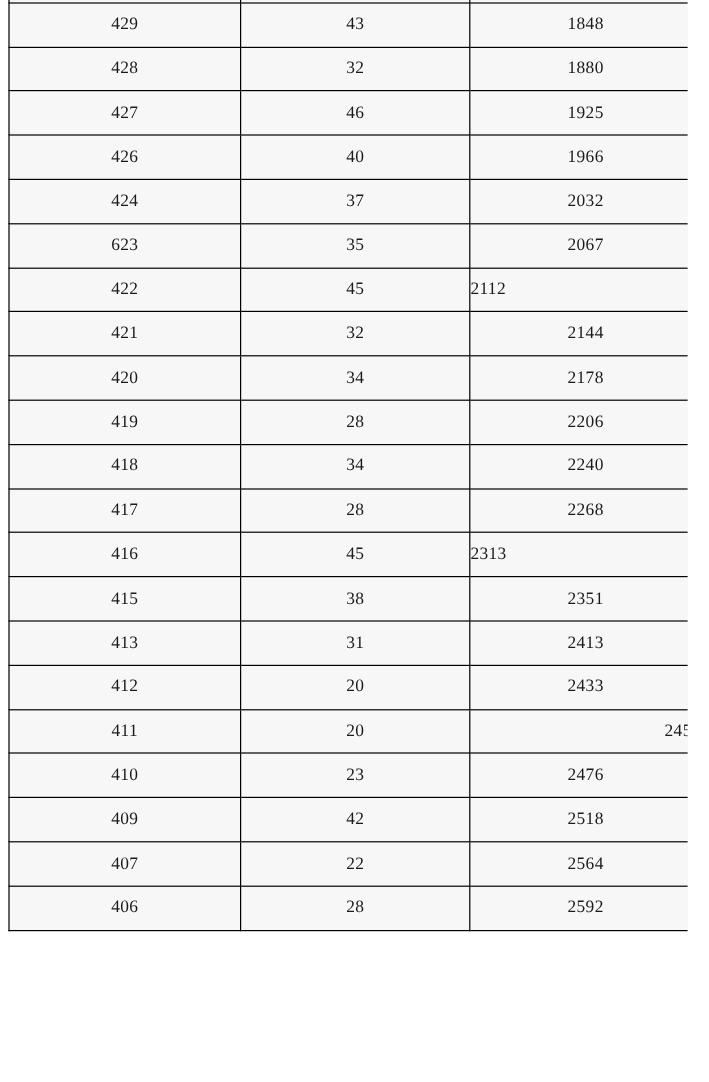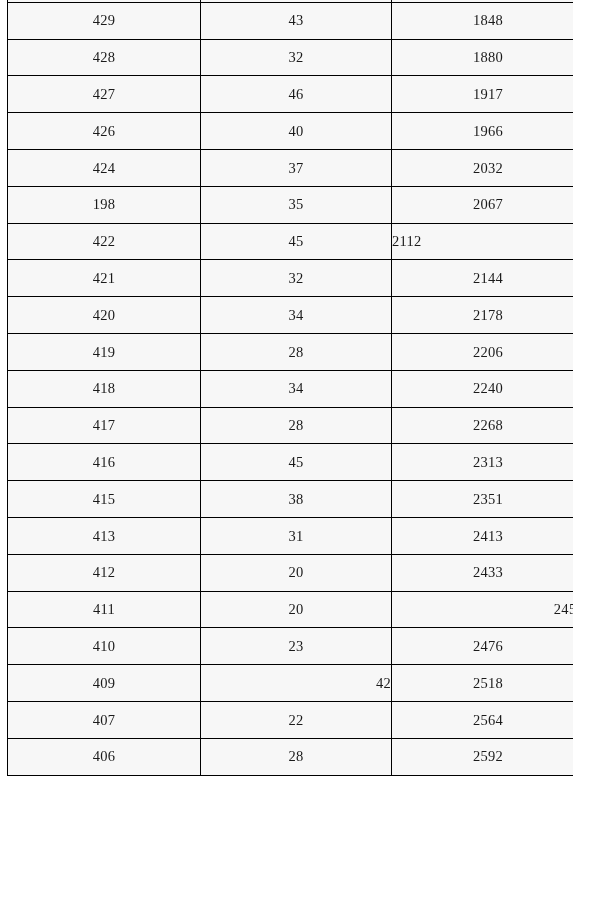--- a/index.html
+++ b/index.html
@@ -81,34 +81,34 @@
             <td style="text-align: center;">1848</td>
           </tr>
           <tr>
             <td style="text-align: center;">428</td>
             <td style="text-align: center;">32</td>
             <td style="text-align: center;">1880</td>
           </tr>
           <tr>
             <td style="text-align: center;">427</td>
             <td style="text-align: center;">46</td>
-            <td style="text-align: center;">1917</td>
+            <td style="text-align: center;">1925</td>
           </tr>
           <tr>
             <td style="text-align: center;">426</td>
             <td style="text-align: center;">40</td>
             <td style="text-align: center;">1966</td>
           </tr>
           <tr>
             <td style="text-align: center;">424</td>
             <td style="text-align: center;">37</td>
             <td style="text-align: center;">2032</td>
           </tr>
           <tr>
-            <td style="text-align: center;">198</td>
+            <td style="text-align: center;">623</td>
             <td style="text-align: center;">35</td>
             <td style="text-align: center;">2067</td>
           </tr>
           <tr>
             <td style="text-align: center;">422</td>
             <td style="text-align: center;">45</td>
             <td style="text-align: left;">2112</td>
           </tr>
           <tr>
             <td style="text-align: center;">421</td>
@@ -131,21 +131,21 @@
             <td style="text-align: center;">2240</td>
           </tr>
           <tr>
             <td style="text-align: center;">417</td>
             <td style="text-align: center;">28</td>
             <td style="text-align: center;">2268</td>
           </tr>
           <tr>
             <td style="text-align: center;">416</td>
             <td style="text-align: center;">45</td>
-            <td style="text-align: center;">2313</td>
+            <td style="text-align: left;">2313</td>
           </tr>
           <tr>
             <td style="text-align: center;">415</td>
             <td style="text-align: center;">38</td>
             <td style="text-align: center;">2351</td>
           </tr>
           <tr>
             <td style="text-align: center;">413</td>
             <td style="text-align: center;">31</td>
             <td style="text-align: center;">2413</td>
@@ -160,21 +160,21 @@
             <td style="text-align: center;">20</td>
             <td style="text-align: right;">2453</td>
           </tr>
           <tr>
             <td style="text-align: center;">410</td>
             <td style="text-align: center;">23</td>
             <td style="text-align: center;">2476</td>
           </tr>
           <tr>
             <td style="text-align: center;">409</td>
-            <td style="text-align: right;">42</td>
+            <td style="text-align: center;">42</td>
             <td style="text-align: center;">2518</td>
           </tr>
           <tr>
             <td style="text-align: center;">407</td>
             <td style="text-align: center;">22</td>
             <td style="text-align: center;">2564</td>
           </tr>
           <tr>
             <td style="text-align: center;">406</td>
             <td style="text-align: center;">28</td>

